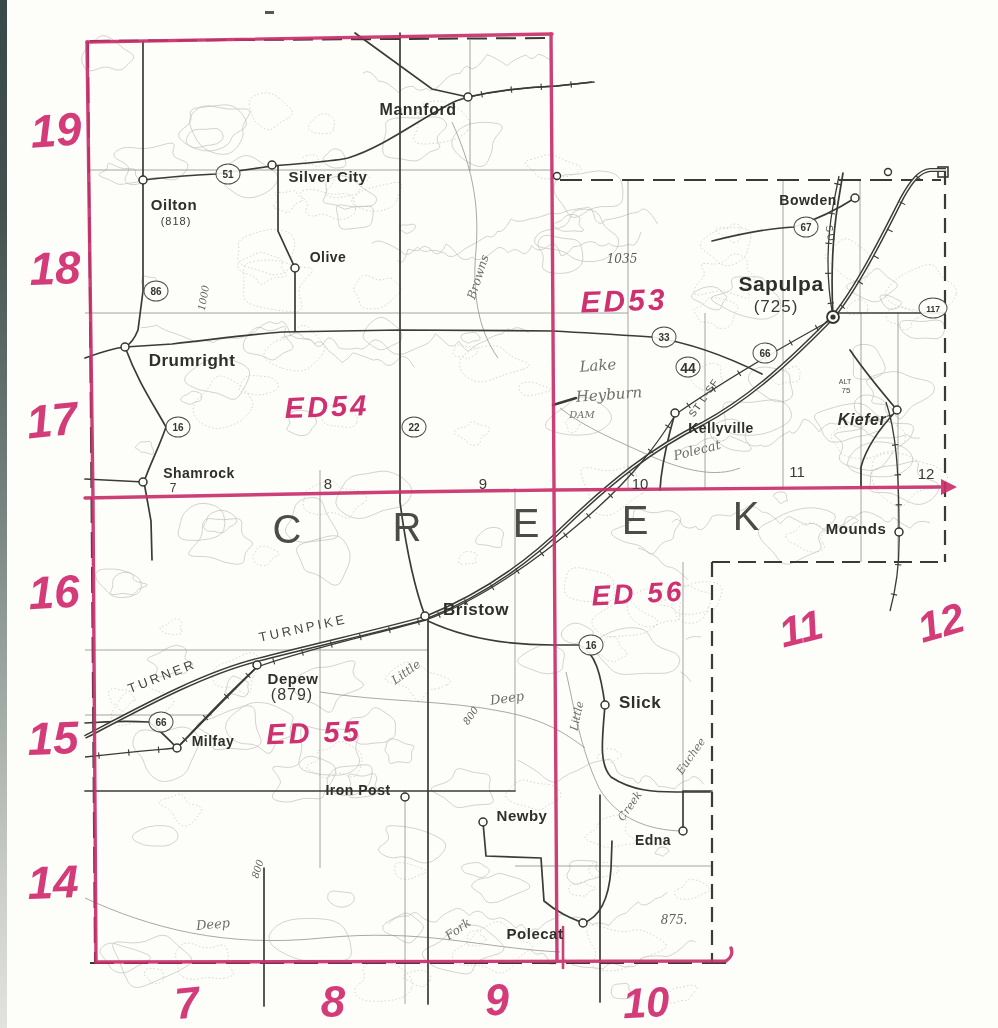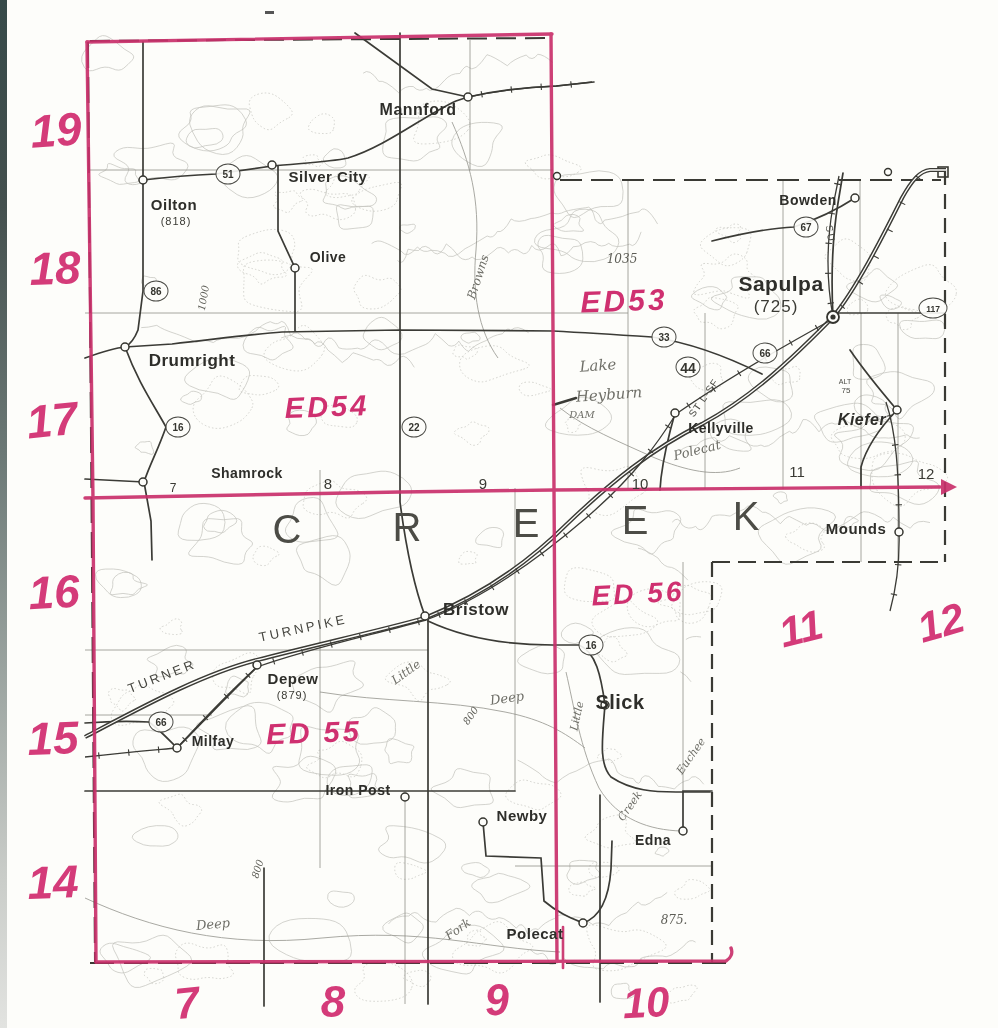--- a/index.html
+++ b/index.html
@@ -423,30 +423,30 @@
       <div class="lbl raillbl" style="left: 845px; top: 381px; font-size: 7px; transform: translate(-50%, -50%);">ALT</div>
       <div class="lbl raillbl" style="left: 846px; top: 391px; font-size: 8px; transform: translate(-50%, -50%);">75</div>
       <div class="lbl tpklbl" style="left: 162px; top: 676px; font-size: 13px; transform: translate(-50%, -50%) rotate(-21deg);">TURNER</div>
       <div class="lbl tpklbl" style="left: 303px; top: 628px; font-size: 13px; transform: translate(-50%, -50%) rotate(-12deg);">TURNPIKE</div>
       <div class="lbl town" style="left: 174px; top: 204px; font-size: 15px; letter-spacing: 0.5px; transform: translate(-50%, -50%);">Oilton</div>
       <div class="lbl elev" style="left: 176px; top: 221px; font-size: 11px; letter-spacing: 1px; transform: translate(-50%, -50%);">(818)</div>
       <div class="lbl town" style="left: 328px; top: 176px; font-size: 15px; letter-spacing: 0.5px; transform: translate(-50%, -50%);">Silver City</div>
       <div class="lbl town" style="left: 418px; top: 110px; font-size: 16px; letter-spacing: 0.5px; transform: translate(-50%, -50%);">Mannford</div>
       <div class="lbl town" style="left: 328px; top: 257px; font-size: 14px; letter-spacing: 0.5px; transform: translate(-50%, -50%);">Olive</div>
       <div class="lbl town" style="left: 192px; top: 360px; font-size: 17px; letter-spacing: 0.5px; transform: translate(-50%, -50%);">Drumright</div>
-      <div class="lbl town" style="left: 199px; top: 473px; font-size: 14px; letter-spacing: 0.5px; transform: translate(-50%, -50%); margin-left: 48px;">Shamrock</div>
+      <div class="lbl town" style="left: 199px; top: 473px; font-size: 14px; letter-spacing: 0.5px; transform: translate(-50%, -50%);">Shamrock</div>
       <div class="lbl town" style="left: 476px; top: 609px; font-size: 17px; letter-spacing: 0.5px; transform: translate(-50%, -50%);">Bristow</div>
       <div class="lbl town" style="left: 293px; top: 678px; font-size: 15px; letter-spacing: 0.5px; transform: translate(-50%, -50%);">Depew</div>
-      <div class="lbl elev" style="left: 292px; top: 695px; font-size: 11px; letter-spacing: 1px; transform: translate(-50%, -50%);">(879)</div>
+      <div class="lbl elev" style="left: 292px; top: 695px; font-size: 16px; letter-spacing: 1px; transform: translate(-50%, -50%);">(879)</div>
       <div class="lbl town" style="left: 213px; top: 741px; font-size: 14px; letter-spacing: 0.5px; transform: translate(-50%, -50%);">Milfay</div>
       <div class="lbl town" style="left: 358px; top: 790px; font-size: 14px; letter-spacing: 0.5px; transform: translate(-50%, -50%);">Iron Post</div>
       <div class="lbl town" style="left: 522px; top: 815px; font-size: 15px; letter-spacing: 0.5px; transform: translate(-50%, -50%);">Newby</div>
       <div class="lbl town" style="left: 535px; top: 933px; font-size: 15px; letter-spacing: 0.5px; transform: translate(-50%, -50%);">Polecat</div>
       <div class="lbl town" style="left: 653px; top: 840px; font-size: 14px; letter-spacing: 0.5px; transform: translate(-50%, -50%);">Edna</div>
-      <div class="lbl town" style="left: 620px; top: 702px; font-size: 20px; letter-spacing: 0.5px; transform: translate(-50%, -50%);">Slick</div>
+      <div class="lbl town" style="left: 640px; top: 702px; font-size: 17px; letter-spacing: 0.5px; transform: translate(-50%, -50%);">Slick</div>
       <div class="lbl town" style="left: 721px; top: 428px; font-size: 14px; letter-spacing: 0.5px; transform: translate(-50%, -50%);">Kellyville</div>
       <div class="lbl town" style="left: 781px; top: 283px; font-size: 21px; letter-spacing: 0.5px; transform: translate(-50%, -50%);">Sapulpa</div>
       <div class="lbl elev" style="left: 744px; top: 306px; font-size: 17px; letter-spacing: 1px; transform: translate(-50%, -50%); margin-left: 32px;">(725)</div>
       <div class="lbl town" style="left: 808px; top: 200px; font-size: 14px; letter-spacing: 0.5px; transform: translate(-50%, -50%);">Bowden</div>
       <div class="lbl town" style="left: 862px; top: 420px; font-size: 16px; letter-spacing: 0.5px; transform: translate(-50%, -50%); font-style: italic;">Kiefer</div>
       <div class="lbl town" style="left: 856px; top: 528px; font-size: 15px; letter-spacing: 0.5px; transform: translate(-50%, -50%);">Mounds</div>
       <div class="shield" style="width: 23px; height: 19px; left: 216px; top: 174px; font-size: 10px;">51</div>
       <div class="shield" style="width: 23px; height: 19px; left: 144px; top: 291px; font-size: 10px;">86</div>
       <div class="shield" style="width: 23px; height: 19px; left: 166px; top: 427px; font-size: 10px;">16</div>
       <div class="shield" style="width: 23px; height: 19px; left: 402px; top: 427px; font-size: 10px;">22</div>

